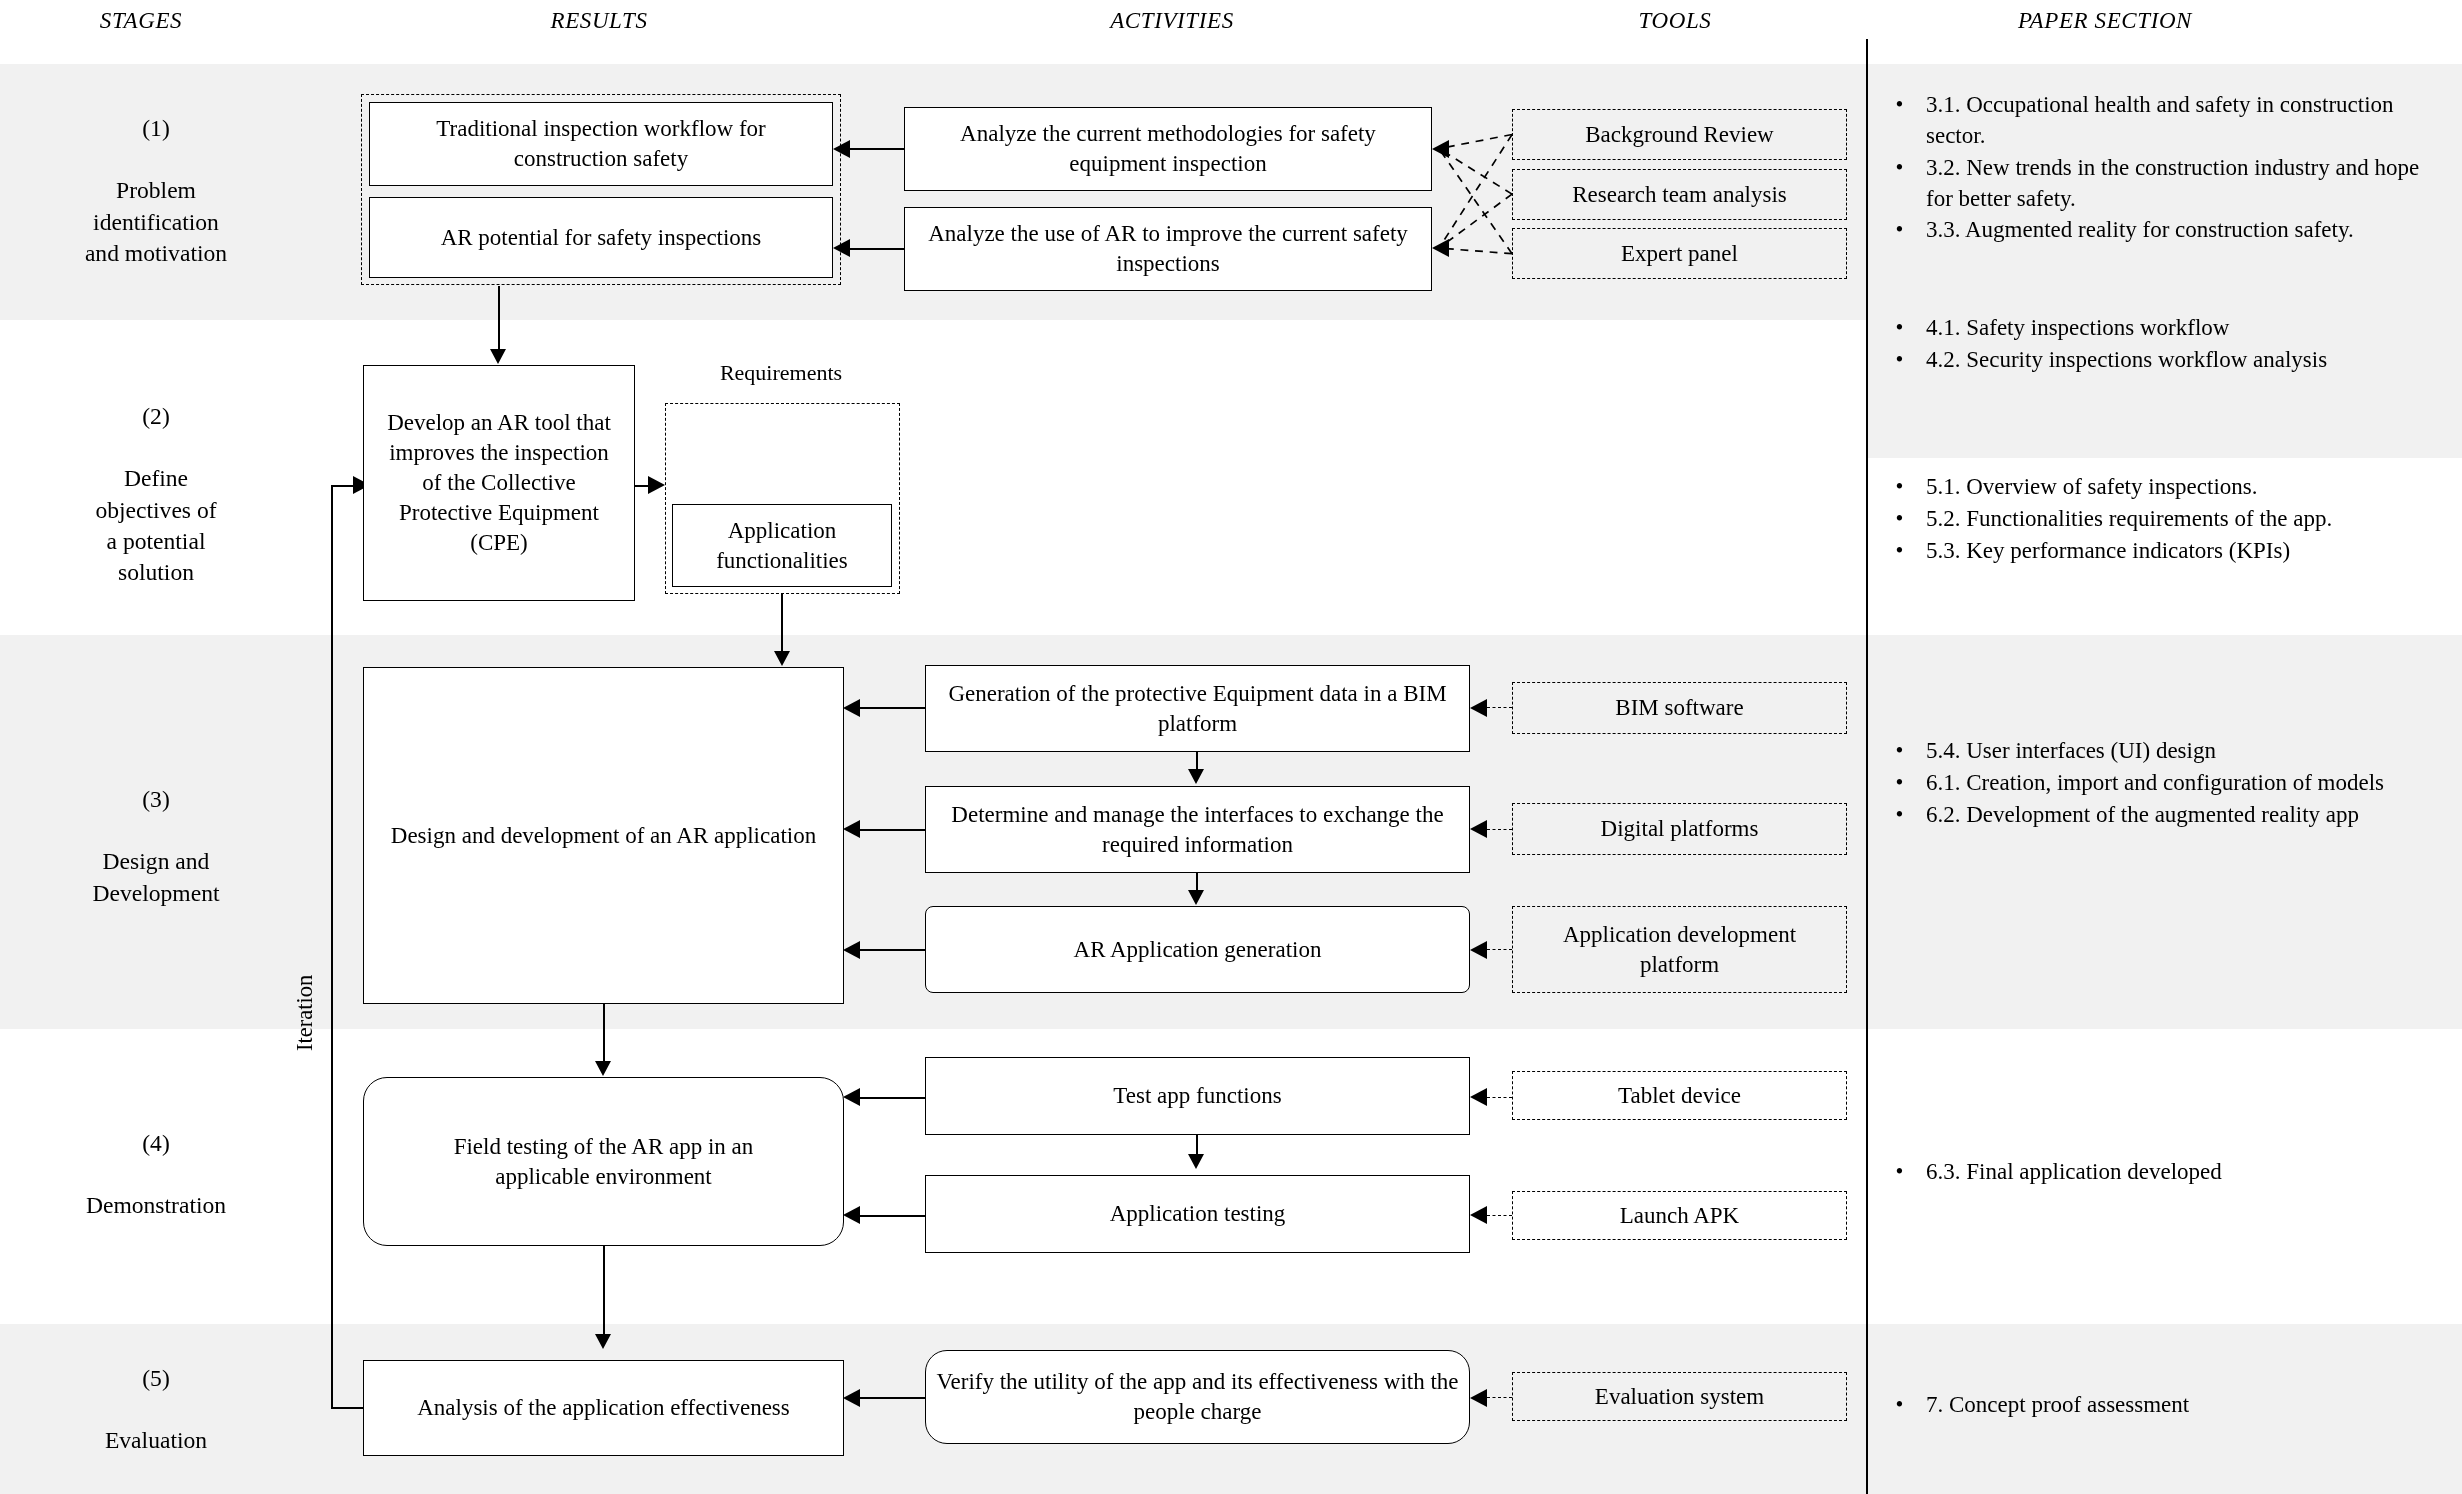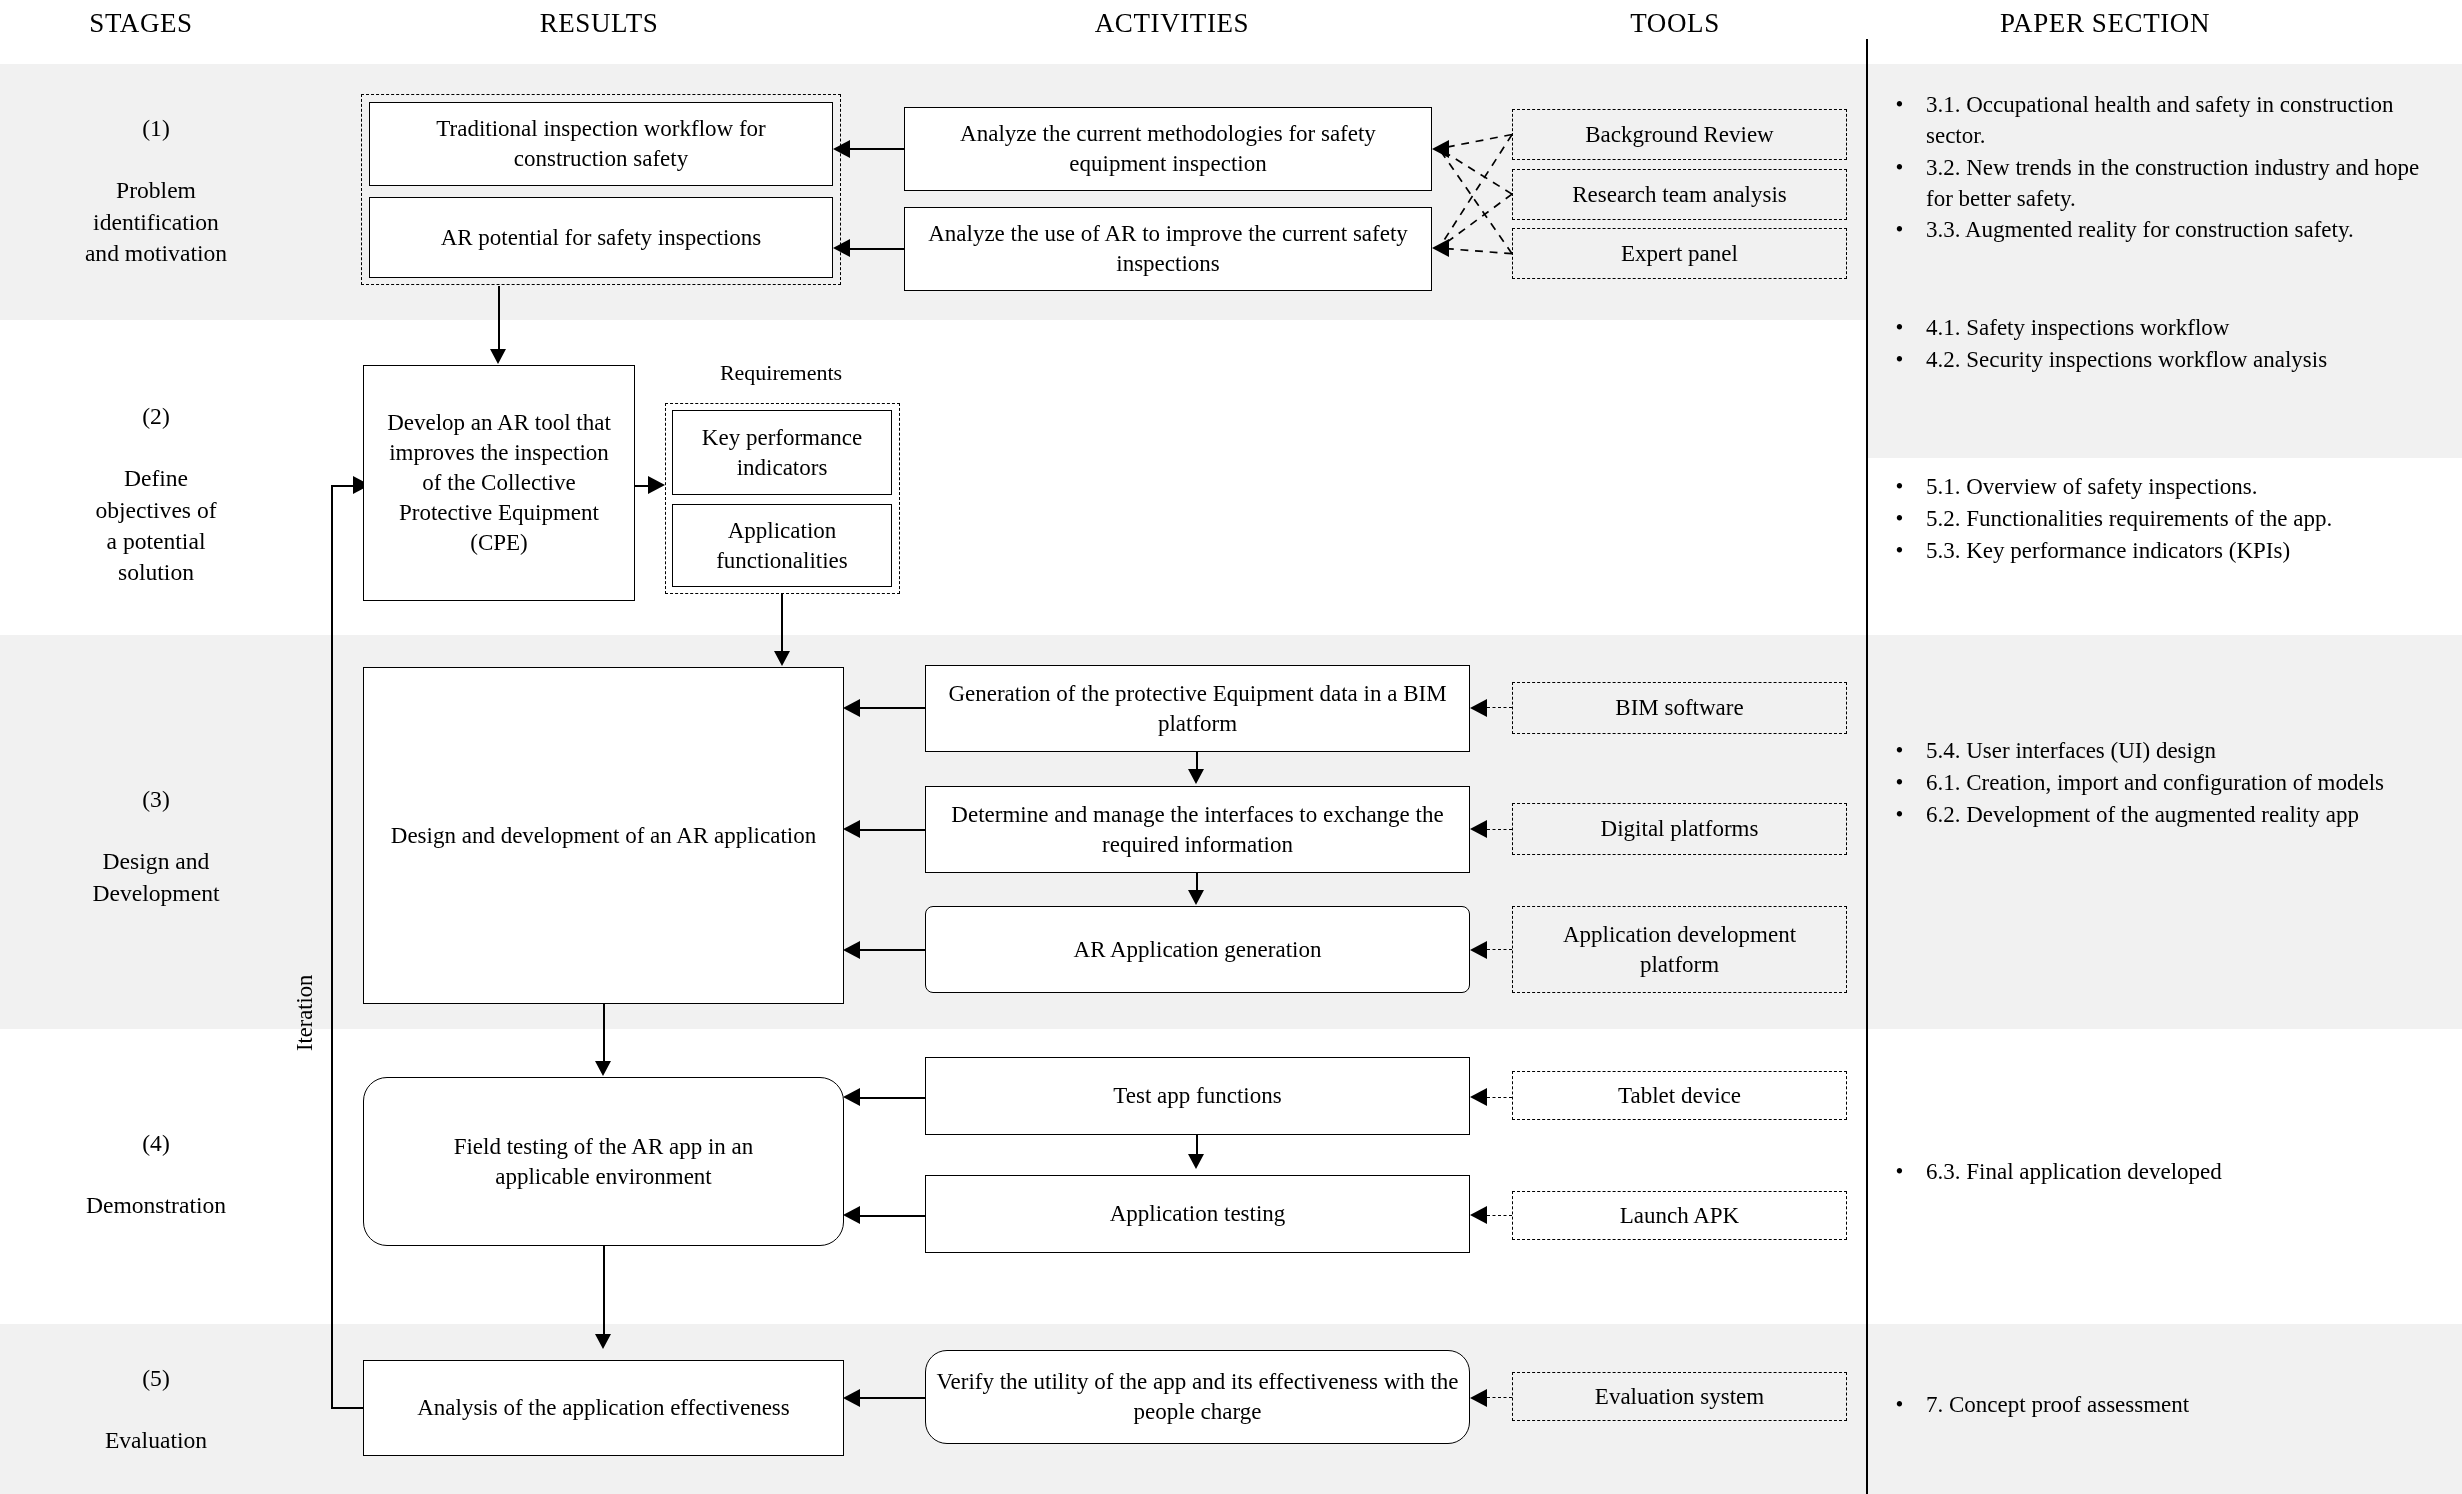--- a/index.html
+++ b/index.html
@@ -13,25 +13,26 @@
     overflow:hidden;
   }
   .canvas{position:absolute;left:0;top:0;width:2462px;height:1495px;}
 
   
   .band{position:absolute;background:#f1f1f1;}
 
   
   .col-header{
     position:absolute;
-    font-size:27px;
+    font-size:23px;
     letter-spacing:0.6px;
     text-align:center;
     white-space:nowrap;
     transform:translateX(-50%);
+    font-style:italic;
   }
 
   
   .vdivider{position:absolute;width:1.7px;background:#000;}
 
   
   .stage-label{
     position:absolute;
     text-align:center;
     font-size:23.6px;
@@ -216,21 +217,20 @@
   <div class="arrow-left" style="left:1432px;top:140px;"></div>
   <div class="arrow-left" style="left:1432px;top:239px;"></div>
 
   <div class="ln v" style="left:498px;top:286px;height:65px;"></div>
   <div class="arrow-down" style="left:490px;top:349px;"></div>
 
   <div class="box" style="left:363px;top:365px;width:272px;height:236px;padding:0 15.7px;">Develop an AR tool that improves the inspection of the Collective Protective Equipment (CPE)</div>
 
   <div class="caption" style="left:781px;top:360px;">Requirements</div>
   <div class="group-dashed" style="left:665px;top:403px;width:235px;height:191px;"></div>
-  <div class="box" style="left:672px;top:410px;width:220px;height:85px;">Key performance indicators</div>
   <div class="box" style="left:672px;top:504px;width:220px;height:83px;">Application functionalities</div>
 
   <div class="ln h" style="left:634px;top:485px;width:14px;"></div>
   <div class="arrow-right" style="left:648px;top:476px;"></div>
 
   <div class="ln v" style="left:781px;top:594px;height:59px;"></div>
   <div class="arrow-down" style="left:774px;top:651px;"></div>
 
   <div class="box" style="left:363px;top:667px;width:481px;height:337px;padding:0 20px;">Design and development of an AR application</div>
 

